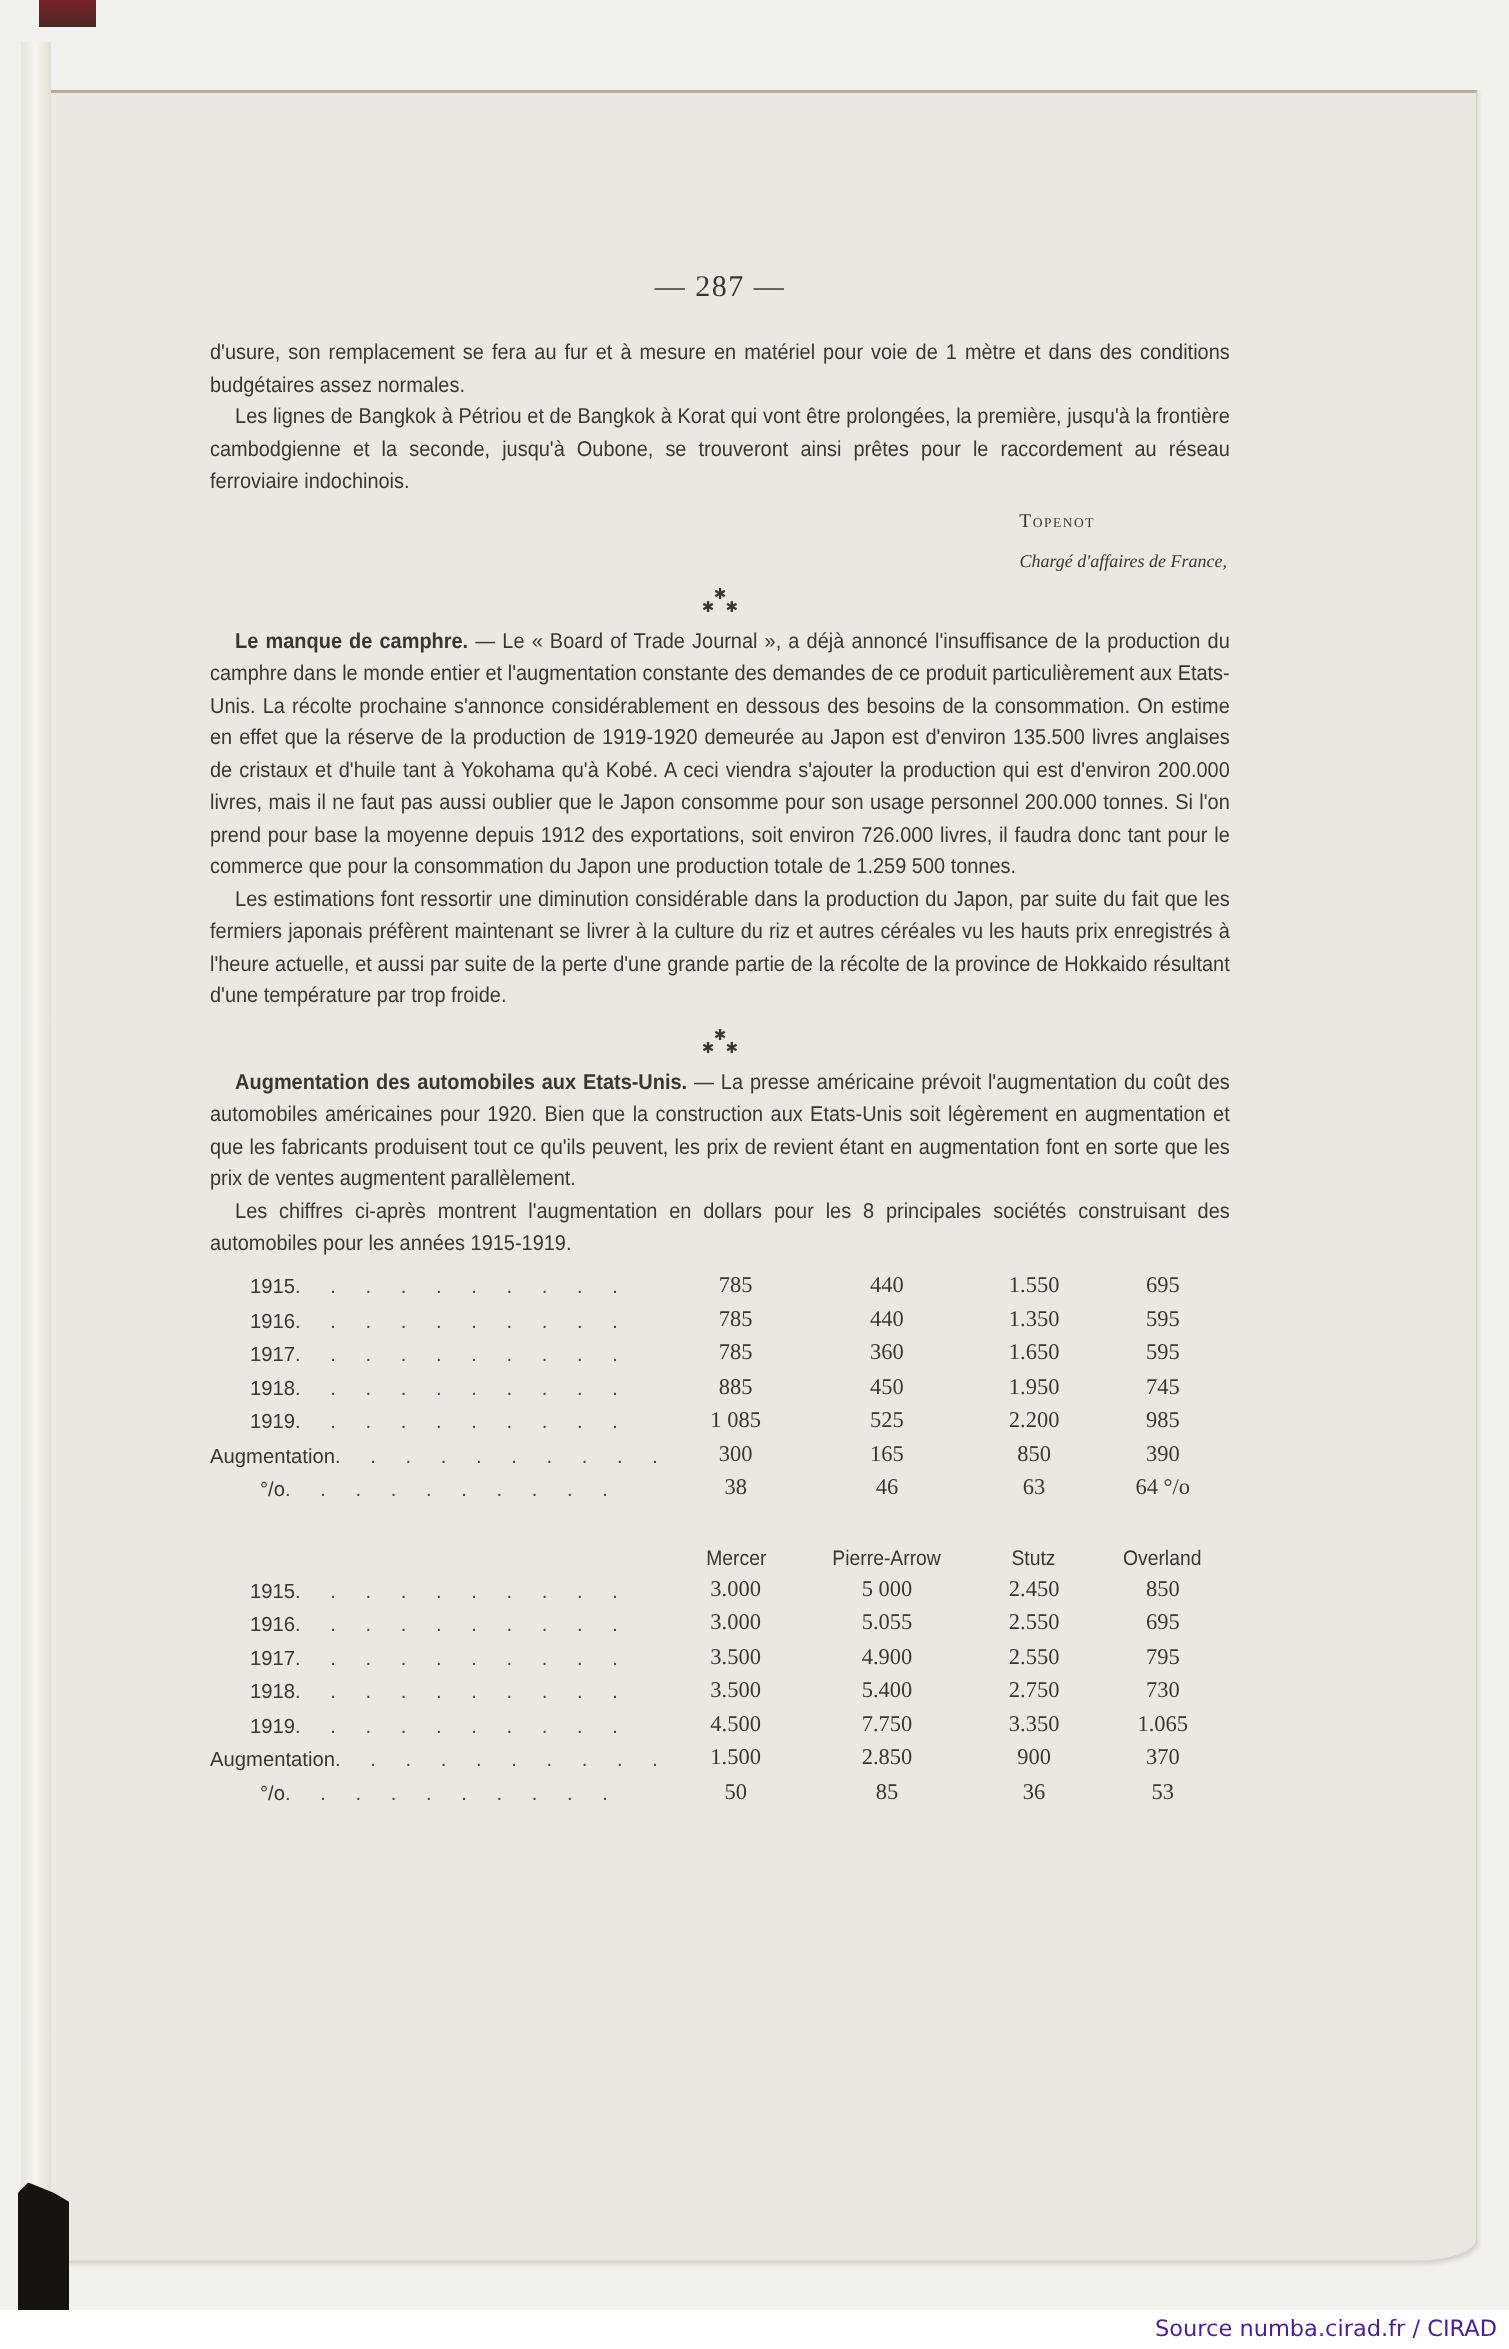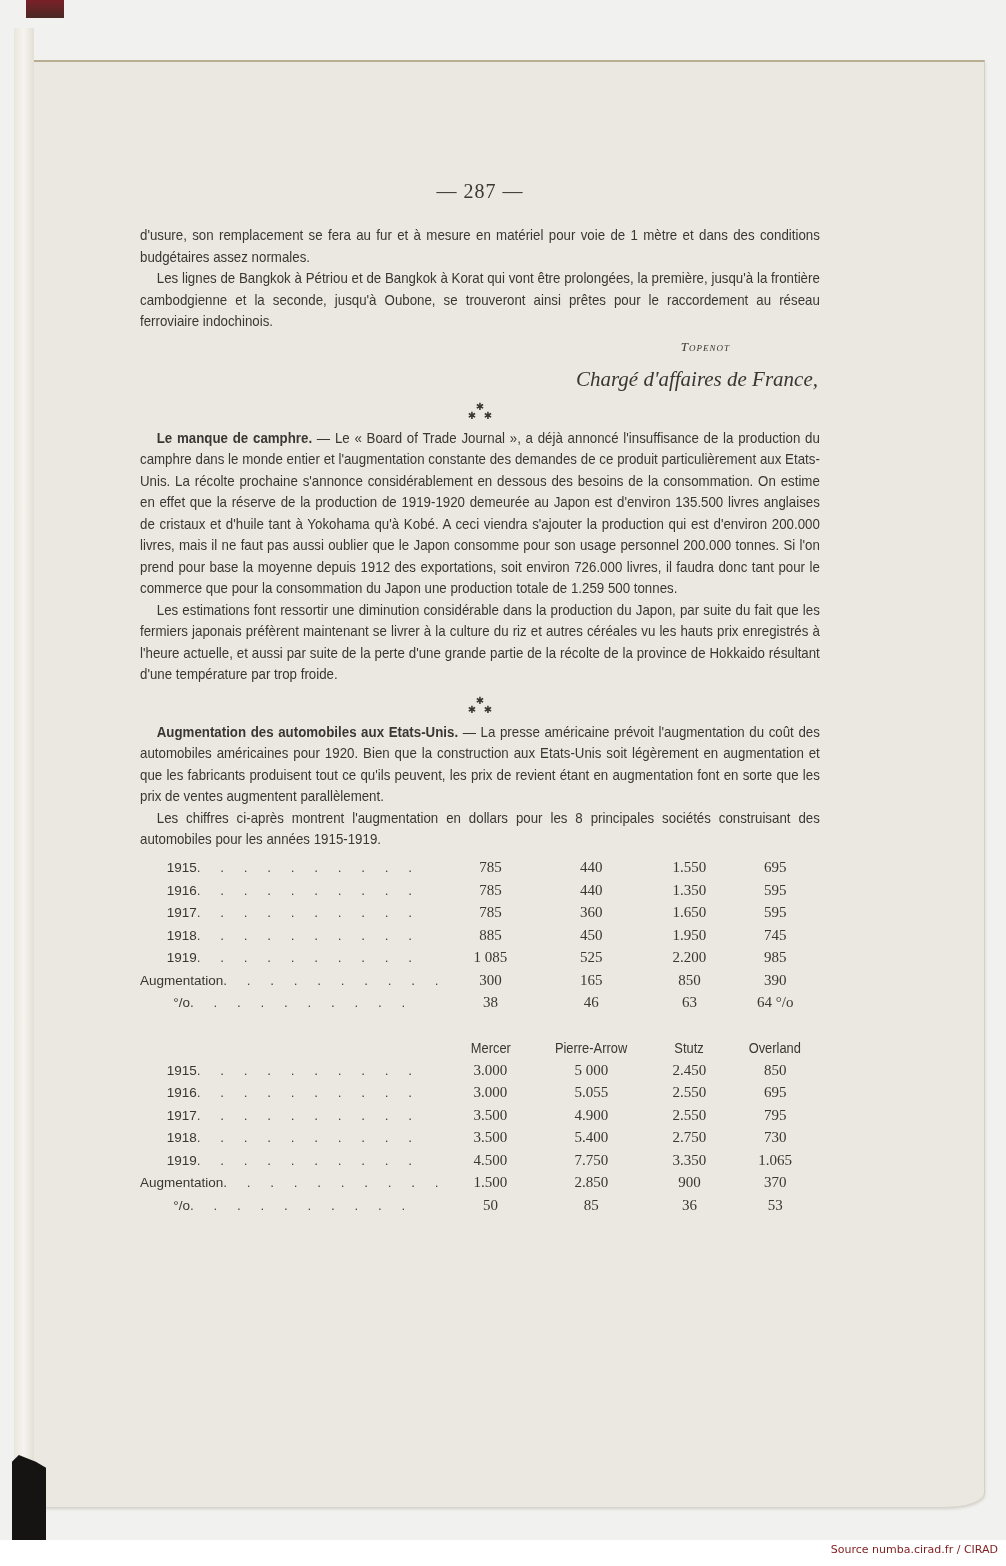--- a/index.html
+++ b/index.html
@@ -33,40 +33,40 @@
     position: absolute; left: 12px; top: 1455px; width: 34px; height: 85px;
     background: #161412;
     clip-path: polygon(20% 0, 70% 8%, 100% 15%, 100% 100%, 0 100%, 0 8%);
   }
   .footer-band {
     position: absolute; left: 0; top: 1540px; width: 1006px; height: 26px;
     background: #ffffff;
   }
   .source {
     position: absolute; right: 8px; top: 1543px;
-    font-family: "DejaVu Sans", sans-serif; font-size: 11px; color: #7f1d1d;
+    font-family: "DejaVu Sans", sans-serif; font-size: 15px; color: #4c1d95;
   }
 
   .content { position: absolute; left: 113px; top: 180px; width: 680px; margin-left: 27px; }
   .page-number {
     text-align: center; font-size: 20px; margin: 0 0 22px 0; letter-spacing: 1px;
     font-family: "Liberation Serif", serif;
   }
   p {
     margin: 0; font-family: "Liberation Sans Narrow", "Liberation Sans", sans-serif;
     font-size: 14.3px; line-height: 21.5px; text-align: justify;
     transform: scaleX(0.93); transform-origin: left top; width: 731px;
   }
   p.indent { text-indent: 18px; }
   .signature {
     text-align: right; font-size: 13px; letter-spacing: 1px; margin-top: 6px;
-    padding-right: 90px; font-variant: small-caps; font-style: italic;
+    padding-right: 90px; font-variant: small-caps;
   }
   .signature-title {
-    text-align: right; font-style: italic; font-size: 21px; margin-top: 12px;
+    text-align: right; font-style: italic; font-size: 12px; margin-top: 12px;
     padding-right: 2px;
   }
   .asterism {
     text-align: center; font-size: 10px; line-height: 9px; margin: 10px 0 8px 0;
   }
   .heading { font-family: "Liberation Sans", sans-serif; font-weight: bold; }
 
   table.autos {
     border-collapse: collapse; margin-top: 6px;
     font-family: "Liberation Serif", serif; font-size: 15px;

